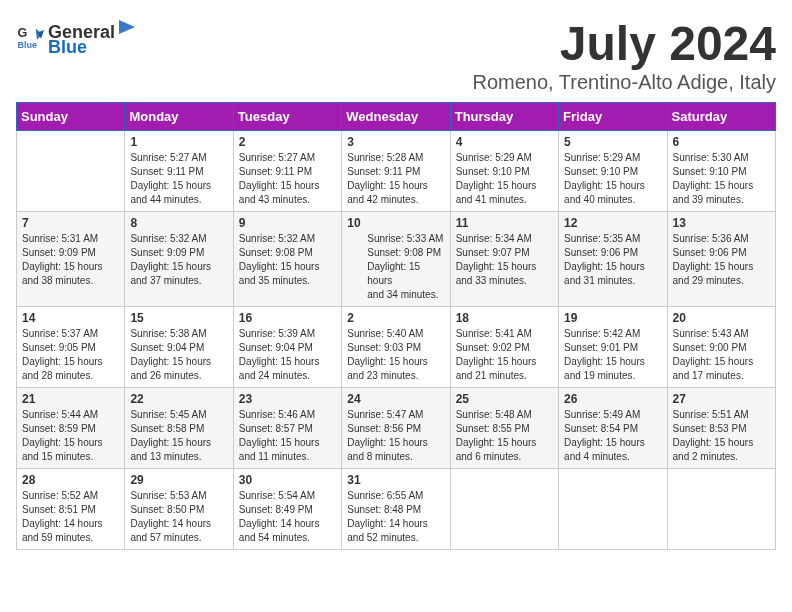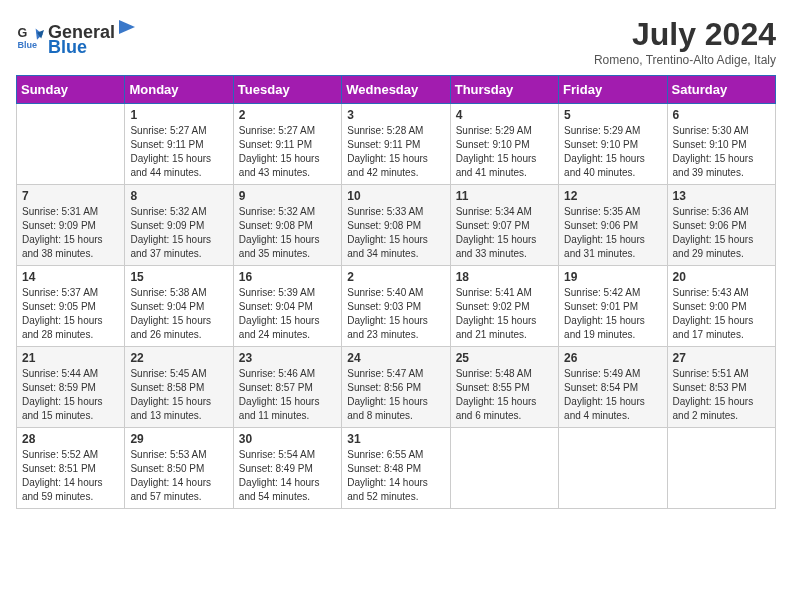--- a/index.html
+++ b/index.html
@@ -32,26 +32,26 @@
       color: #1a6bbf;
     }
     .logo-icon {
       width: 28px;
       height: 28px;
     }
     .title-area {
       text-align: right;
     }
     .month-title {
-      font-size: 32px;
+      font-size: 48px;
       font-weight: bold;
       color: #333;
     }
     .location-title {
-      font-size: 12px;
+      font-size: 20px;
       color: #555;
     }
     .calendar {
       width: 100%;
       border-collapse: collapse;
       border: 1px solid #ccc;
     }
     .calendar th {
       background-color: #a21caf;
       color: #fff;
@@ -192,21 +192,21 @@
           </td>
           <td>
             <span class="day-number">9</span>
             <div class="day-info" style="white-space: pre-line;">Sunrise: 5:32 AM
 Sunset: 9:08 PM
 Daylight: 15 hours
 and 35 minutes.</div>
           </td>
           <td>
             <span class="day-number">10</span>
-            <div class="day-info" style="white-space: pre-line;">Sunrise: 5:33 AM
+            <div class="day-info" style="white-space: pre-line; margin-left: 20px;">Sunrise: 5:33 AM
 Sunset: 9:08 PM
 Daylight: 15 hours
 and 34 minutes.</div>
           </td>
           <td>
             <span class="day-number">11</span>
             <div class="day-info" style="white-space: pre-line;">Sunrise: 5:34 AM
 Sunset: 9:07 PM
 Daylight: 15 hours
 and 33 minutes.</div>

